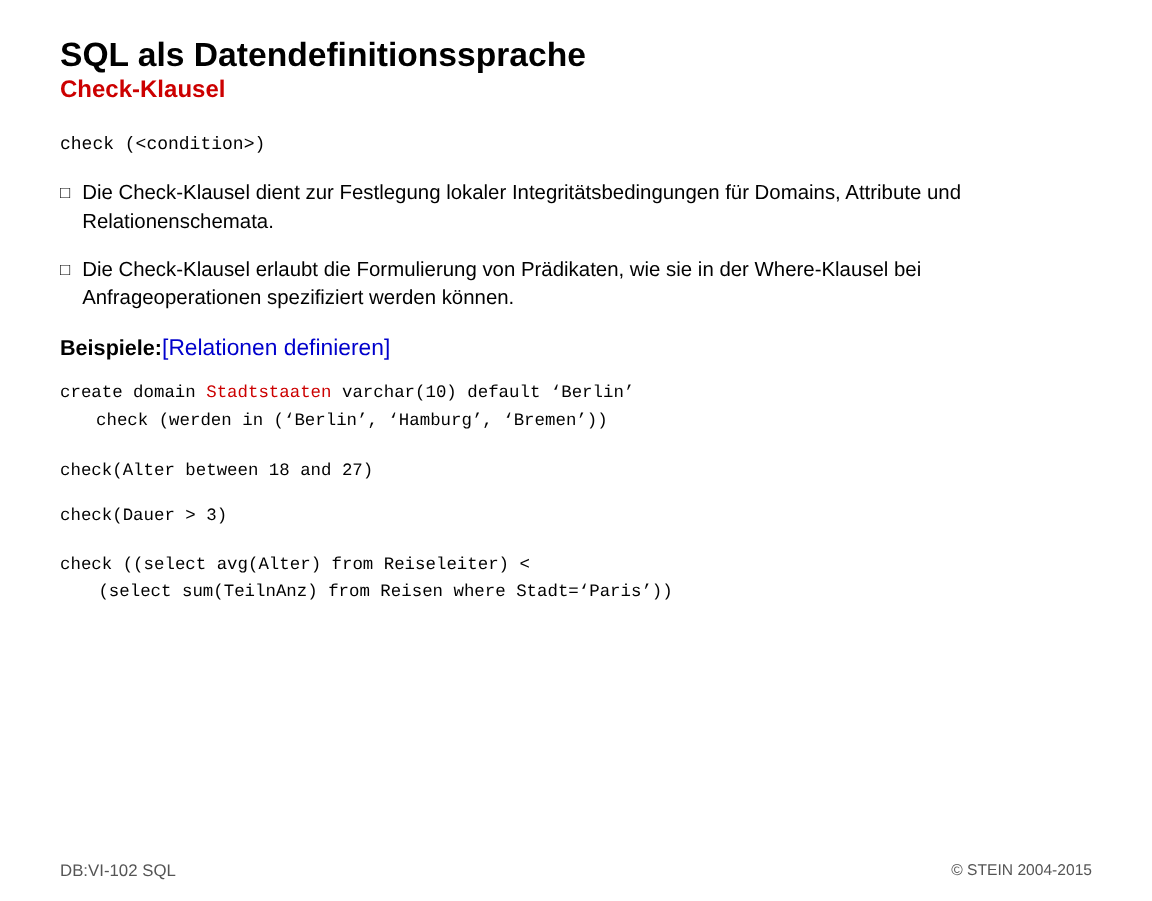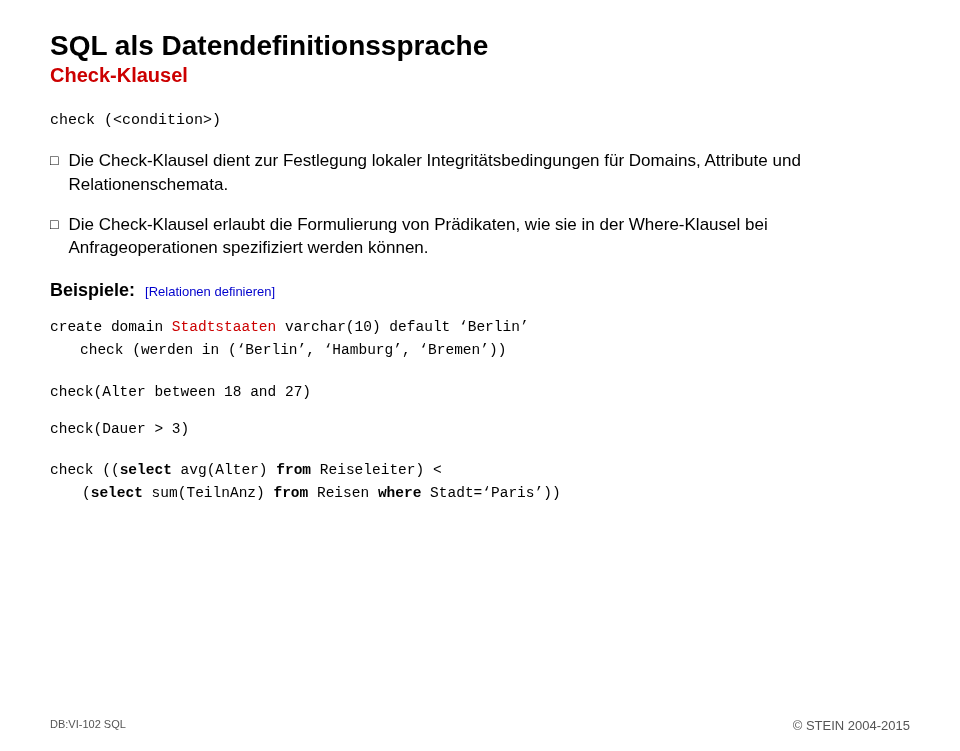--- a/index.html
+++ b/index.html
@@ -68,50 +68,49 @@
     }
 
     .examples-section {
       margin-top: 20px;
     }
 
     .examples-header {
       display: flex;
       align-items: baseline;
       margin-bottom: 15px;
-      gap: 10px;
     }
 
     .examples-label {
       font-size: 18px;
       font-weight: bold;
       color: #000000;
     }
 
     .examples-link {
-      font-size: 13px;
+      font-size: 19px;
       color: #0000cc;
       text-decoration: none;
       cursor: pointer;
     }
 
     .code-area {
       font-family: 'Courier New', Courier, monospace;
       font-size: 14.5px;
       line-height: 1.6;
       color: #000000;
     }
 
     .code-line {
       display: block;
       margin-bottom: 0;
     }
 
     .code-keyword {
-      font-weight: bold;
+      font-weight: normal;
     }
 
     .code-highlight {
       color: #cc0000;
     }
 
     .code-indent {
       margin-left: 30px;
     }
 
@@ -123,21 +122,21 @@
       position: absolute;
       bottom: 18px;
       left: 0;
       right: 0;
       display: flex;
       justify-content: space-between;
       padding: 0 50px;
     }
 
     .footer-left {
-      font-size: 11px;
+      font-size: 14px;
       color: #555555;
     }
 
     .footer-right {
       font-size: 13px;
       color: #555555;
       text-align: right;
     }
 
     .code-section-gap {

